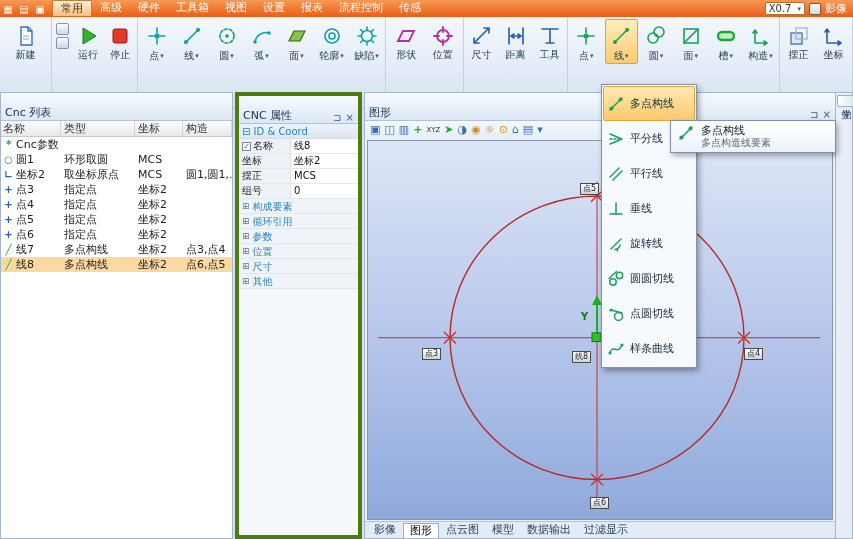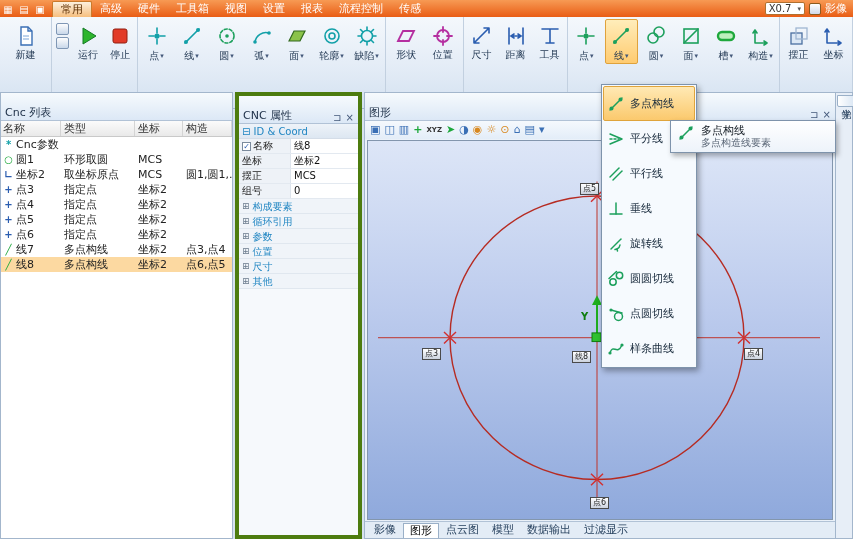--- a/index.html
+++ b/index.html
@@ -3,21 +3,21 @@
 <meta charset="utf-8">
 <style>
 *{box-sizing:border-box;margin:0;padding:0}
 html,body{width:853px;height:539px;overflow:hidden}
 body{font-family:"DejaVu Sans","Liberation Sans",sans-serif;font-size:11px;background:#cfd9e6}
 .app{position:relative;width:853px;height:539px;background:#d7e2ef;overflow:hidden}
 
 
 .titlebar{position:absolute;top:0;left:0;right:0;height:17px;background:linear-gradient(#f79a54,#e95d15);display:flex;align-items:flex-end;color:#fff}
 .appic,.tbic{width:14px;height:15px;line-height:15px;text-align:center;font-size:10px;color:#fff;margin:0 1px}
-.tabs{display:flex;align-items:center;margin-left:4px;height:17px}
+.tabs{display:flex;align-items:flex-start;margin-left:4px;height:17px}
 .tab{padding:1px 8px;height:16px;line-height:14px;font-size:11px;color:#fff;cursor:default;white-space:nowrap}
 .tab.active{background:linear-gradient(#fdf0de,#f6bf7f);color:#5c2d00;border:1px solid #c97a2c;border-bottom:none;border-radius:2px 2px 0 0}
 .tb-right{margin-left:auto;display:flex;align-items:center;gap:4px;padding-right:6px;height:17px}
 .combo{background:#fff;border:1px solid #b0702f;border-radius:2px;height:13px;line-height:12px;padding:0 3px;color:#333;font-size:10px;display:flex;align-items:center;gap:6px}
 .combo .carr{font-size:7px;color:#555}
 .modelbl{color:#fff;font-size:11px}
 .camic{width:12px;height:12px;background:linear-gradient(#fff,#cfd8ea);border:1px solid #8a5a20;border-radius:2px;display:inline-block}
 
 
 .ribbon{position:absolute;top:17px;left:0;right:0;height:92px;background:linear-gradient(#f4f8fc,#e2ebf6 60%,#d3e1f0);border-bottom:1px solid #a3b6cc;display:flex}
@@ -59,21 +59,21 @@
 .plab{width:52px;background:#eef2f7;border-right:1px solid #dde4ec;padding-left:3px;display:flex;align-items:center;gap:2px;color:#222;font-size:10px}
 .pval{flex:1;padding-left:3px;color:#111;font-size:10px}
 .cb{width:9px;height:9px;background:#fff;border:1px solid #7a8a9c;font-size:8px;line-height:8px;text-align:center;color:#2a5db0;flex:none}
 .psec{height:15px;line-height:15px;background:#f0f4f9;border-bottom:1px solid #e0e7ef;padding-left:3px;color:#1f85c2;font-size:10px;display:flex;gap:3px;align-items:center}
 .psec .ex{color:#6a7a8c;font-size:9px}
 
 .right-panel{position:absolute;top:92px;left:364px;right:17px;bottom:0;background:#eaf1f9;border:1px solid #a3b6cc;display:flex;flex-direction:column}
 .gtoolbar{height:18px;display:flex;align-items:center;gap:4px;padding:0 5px;background:linear-gradient(#f5f9fd,#e3edf8)}
 .gt{font-size:11px;color:#3a6fb5;line-height:16px;cursor:default}
 .gt.green{color:#1ea83c;font-weight:bold}
-.gt.xyz{font-size:7px;font-weight:bold;color:#333}
+.gt.xyz{font-size:7px;font-weight:normal;color:#333}
 .gt.orange{color:#d8881f}
 .gcanvas{flex:1;margin:1px 2px;position:relative;border:1px solid #8396ad;background:linear-gradient(180deg,#dde6f7 0%,#bccbed 45%,#8fa9dc 100%);overflow:hidden}
 .gsvg{position:absolute;left:0;top:0;width:100%;height:100%}
 .plab2{position:absolute;font-size:8px;line-height:10px;padding:0 2px;background:linear-gradient(#ffffff,#ccd3df);border:1px solid #4a4a4a;color:#222;z-index:5;white-space:nowrap}
 .ylab{position:absolute;color:#0f7d0f;font-weight:bold;font-size:10px;z-index:5}
 .gtabs{height:17px;display:flex;align-items:flex-start;padding:1px 0 0 3px;gap:1px;background:#e3ecf6;border-top:1px solid #b1c2d6}
 .gtab{padding:0 6px;font-size:11px;line-height:14px;color:#27415e;cursor:default}
 .gtab.active{background:#fff;border:1px solid #9ab0c8;border-bottom:none;color:#000}
 
 .side-strip{position:absolute;top:92px;right:0;width:17px;bottom:0;background:#e7eef7;border:1px solid #a3b6cc;border-left:none}

